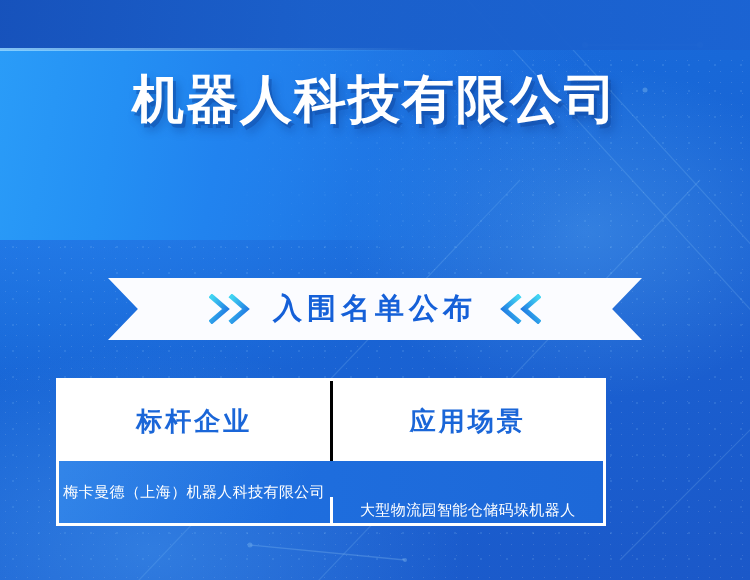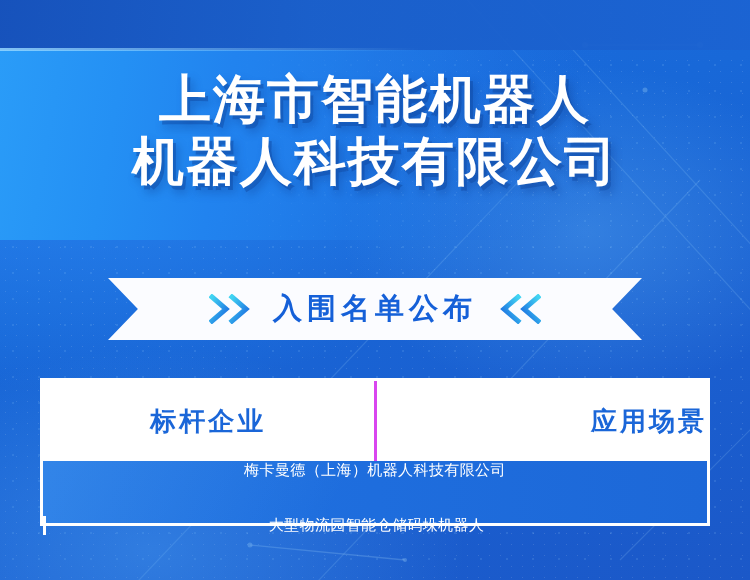--- a/index.html
+++ b/index.html
@@ -99,39 +99,38 @@
     color:#1560d8;
     font-weight:bold;
     font-size:29px;
     letter-spacing:5px;
     white-space:nowrap;
   }
   .chev { display:flex; align-items:center; }
 
   
   .tbl {
-    position:absolute; left:40px; top:378px; width:670px; height:148px; z-index:6;
+    position:absolute; left:56px; top:378px; width:550px; height:148px; z-index:6;
     border:3px solid #ffffff;
   }
   .tbl-head {
     display:flex; height:80px; background:#ffffff;
   }
   .tbl-head .cell {
     flex:1; display:flex; align-items:center; justify-content:center;
   }
-  .tbl-head .cell + .cell { border-left:3px solid #d946ef;justify-content:flex-end; }
+  .tbl-head .cell + .cell { border-left:3px solid #000000; }
   .th-text {
     color:#1a66d8; font-weight:bold; font-size:26px; letter-spacing:3px;
   }
   .tbl-row {
     display:flex; height:62px;
     background:
       linear-gradient(115deg, rgba(120,200,255,.22) 0%, rgba(120,200,255,0) 45%),
       linear-gradient(90deg,#1f72e2 0%, #1e6ddd 50%, #1d68d8 100%);
-    flex-direction: column;
   }
   .tbl-row .cell {
     flex:1; display:flex; align-items:center; justify-content:center;
   }
   .tbl-row .cell + .cell { border-left:3px solid #ffffff;margin-top:36px; }
   .td-text {
     color:#ffffff; font-size:15px; letter-spacing:.4px; white-space:nowrap;
   }
 </style>
 </head>
@@ -184,21 +183,20 @@
   </svg>
 
   <div class="bg-layer glow-a"></div>
   <div class="bg-layer glow-b"></div>
 
   <div class="top-strip"></div>
   <div class="title-band"></div>
   <div class="title-band-edge"></div>
 
   <div class="title-wrap">
-    <div class="title-line">上海市智能机器人</div>
     <div class="title-line">机器人科技有限公司</div>
   </div>
 
   <div class="ribbon">
     <div class="ribbon-mask"></div>
     <div class="ribbon-inner">
       <span class="chev">
         <svg width="46" height="30" viewBox="0 0 46 30">
           <defs>
             <linearGradient id="cg1" x1="0" y1="0" x2="1" y2="1">

